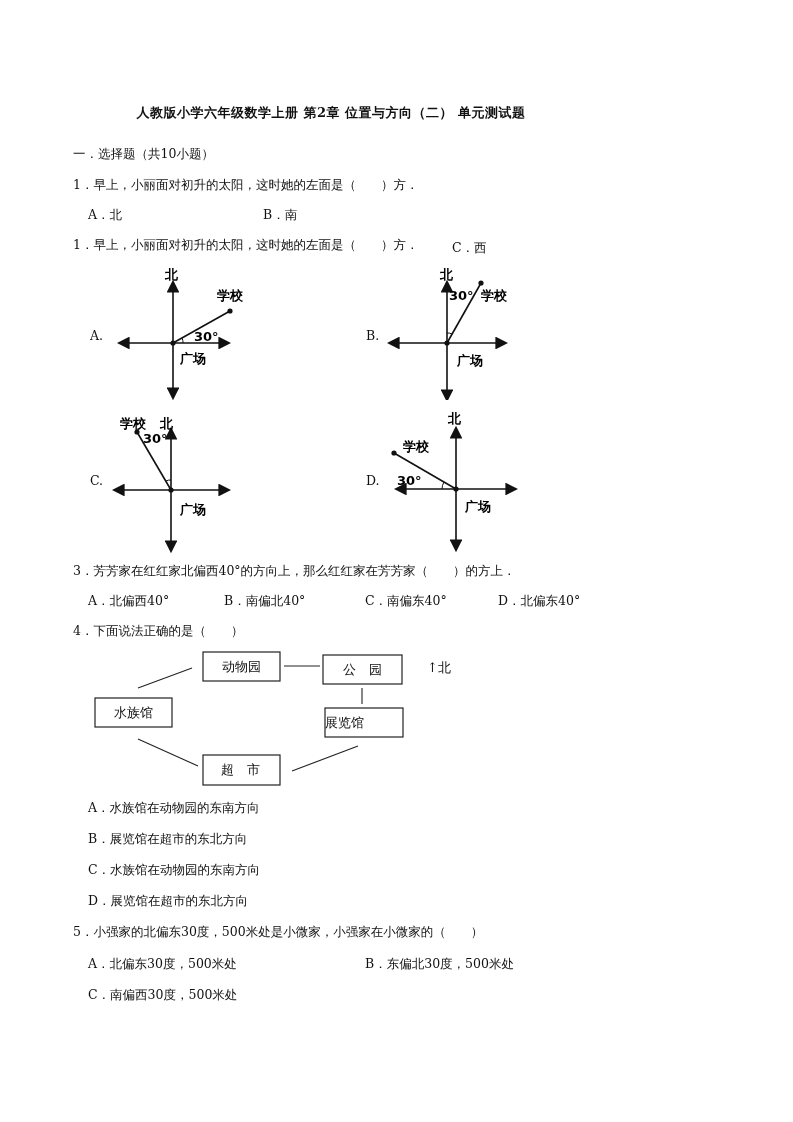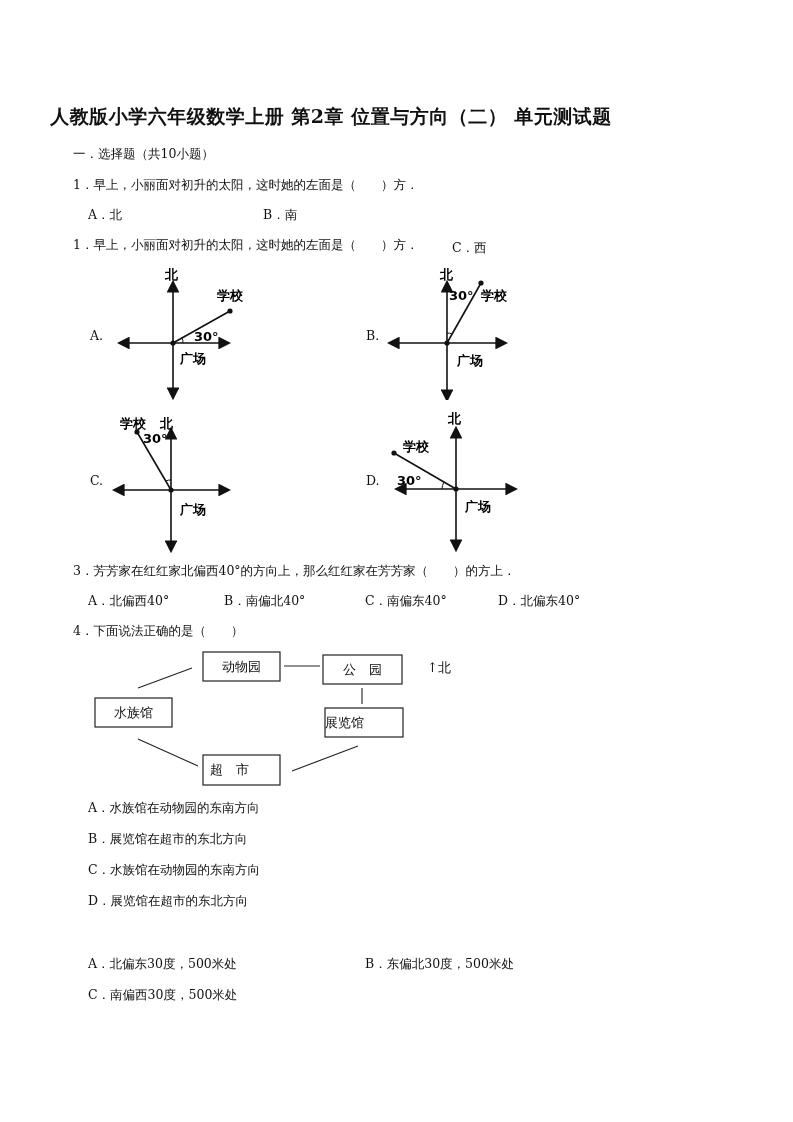--- a/index.html
+++ b/index.html
@@ -1,20 +1,20 @@
 <!DOCTYPE html>
 <html><head>
   <meta charset="utf-8">
   <style>
     html, body { margin: 0; padding: 0; background: #ffffff; }
     body { width: 793px; height: 1122px; position: relative; overflow: hidden;
            font-family: "DejaVu Serif", "Liberation Serif", serif; color: #111; }
     .page { position: absolute; left: 0; top: 0; width: 793px; height: 1122px; }
     .title { position: absolute; top: 104px; left: 0; width: 662px; text-align: center;
-             font-size: 19px; font-weight: bold; letter-spacing: 0.5px; }
+             font-size: 13px; font-weight: bold; letter-spacing: 0.5px; }
     .sec { position: absolute; left: 73px; top: 146px; font-size: 12.5px; font-weight: normal; }
     .line { position: absolute; font-size: 12.5px; white-space: nowrap; }
     .opt { position: absolute; font-size: 12.5px; white-space: nowrap; }
     .fig { position: absolute; }
     .fig svg { display: block; }
     .optlbl { position: absolute; font-size: 12.5px; }
     .svgtext { font-family: "DejaVu Sans", sans-serif; font-weight: bold; }
     .boxlabel { font-family: "DejaVu Serif", serif; font-size: 13px; }
   </style>
 </head>
@@ -145,26 +145,27 @@
       <rect x="123" y="12" width="77" height="29" fill="#fff" stroke="#222" stroke-width="1.2"></rect>
       <rect x="243" y="15" width="79" height="29" fill="#fff" stroke="#222" stroke-width="1.2"></rect>
       <rect x="15" y="58" width="77" height="29" fill="#fff" stroke="#222" stroke-width="1.2"></rect>
       <rect x="245" y="68" width="78" height="29" fill="#fff" stroke="#222" stroke-width="1.2"></rect>
       <rect x="123" y="115" width="77" height="30" fill="#fff" stroke="#222" stroke-width="1.2"></rect>
     </svg>
     <div style="position:absolute; left:123px; top:12px; width:77px; height:29px; line-height:29px; text-align:center;" class="boxlabel">动物园</div>
     <div style="position:absolute; left:243px; top:15px; width:79px; height:29px; line-height:29px; text-align:center;border-radius:8px;" class="boxlabel">公　园</div>
     <div style="position:absolute; left:15px; top:58px; width:77px; height:29px; line-height:29px; text-align:center;" class="boxlabel">水族馆</div>
     <div style="position:absolute; left:245px; top:68px; width:78px; height:29px; line-height:29px; " class="boxlabel">展览馆</div>
-    <div style="position:absolute; left:111px; top:115px; width:77px; height:30px; line-height:30px; text-align:center;" class="boxlabel">超　市</div>
+    <div style="position:absolute; left:122px; top:115px; width:77px; height:30px; line-height:30px; text-align:center;" class="boxlabel">超　市</div>
     <div style="position:absolute; left:347px; top:19px; font-size:13px;" class="boxlabel">↑北</div>
   </div>
 
   <div class="opt" style="left:88px; top:800px;">A．水族馆在动物园的东南方向</div>
   <div class="opt" style="left:88px; top:831px;">B．展览馆在超市的东北方向</div>
   <div class="opt" style="left:88px; top:862px;">C．水族馆在动物园的东南方向</div>
   <div class="opt" style="left:88px; top:893px;">D．展览馆在超市的东北方向</div>
 
+  <div class="line" style="left:73px; top:924px;">5．小强家的北偏东30度，500米处是小微家，小强家在小微家的（　　）</div>
   <div class="opt" style="left:88px; top:956px;">A．北偏东30度，500米处</div>
   <div class="opt" style="left:365px; top:956px;">B．东偏北30度，500米处</div>
   <div class="opt" style="left:88px; top:987px;">C．南偏西30度，500米处</div>
 
 </div>
 
 </body></html>

